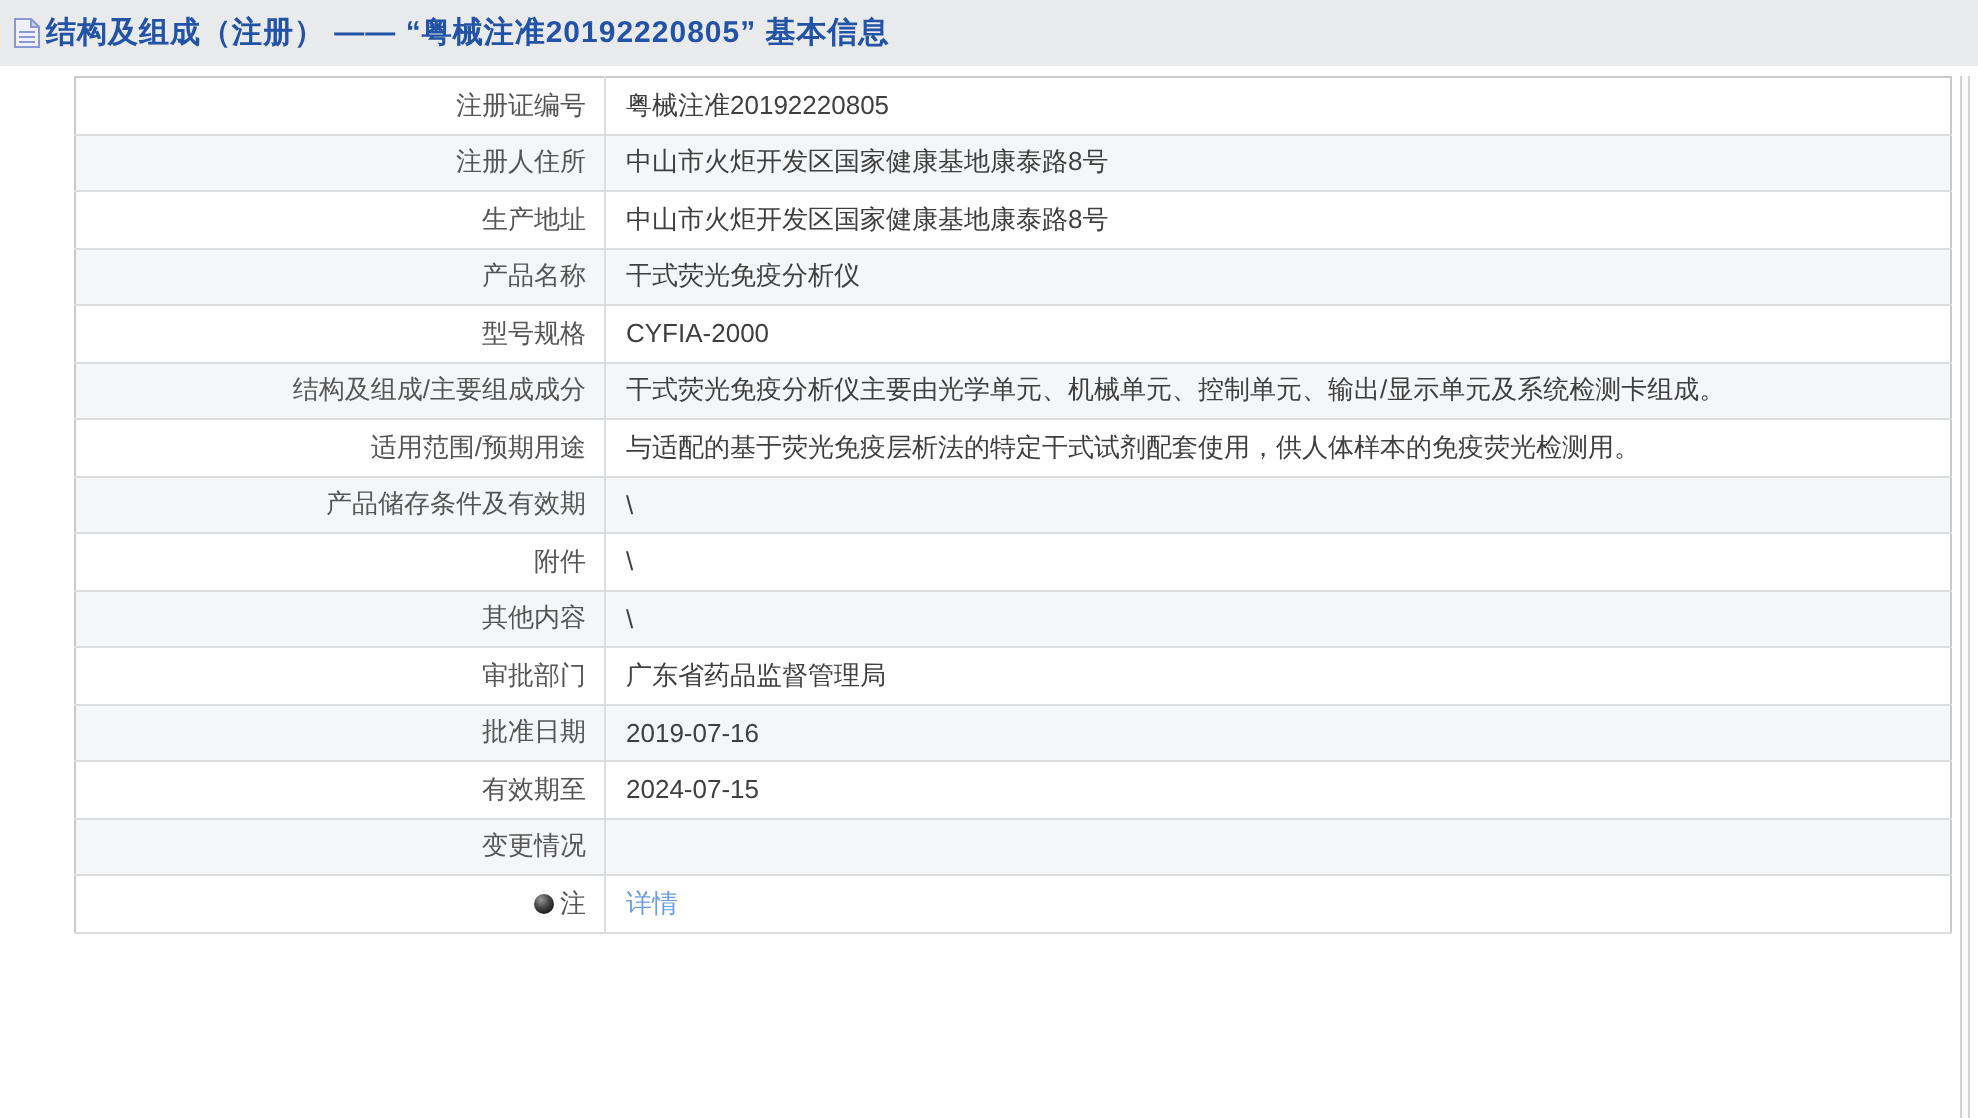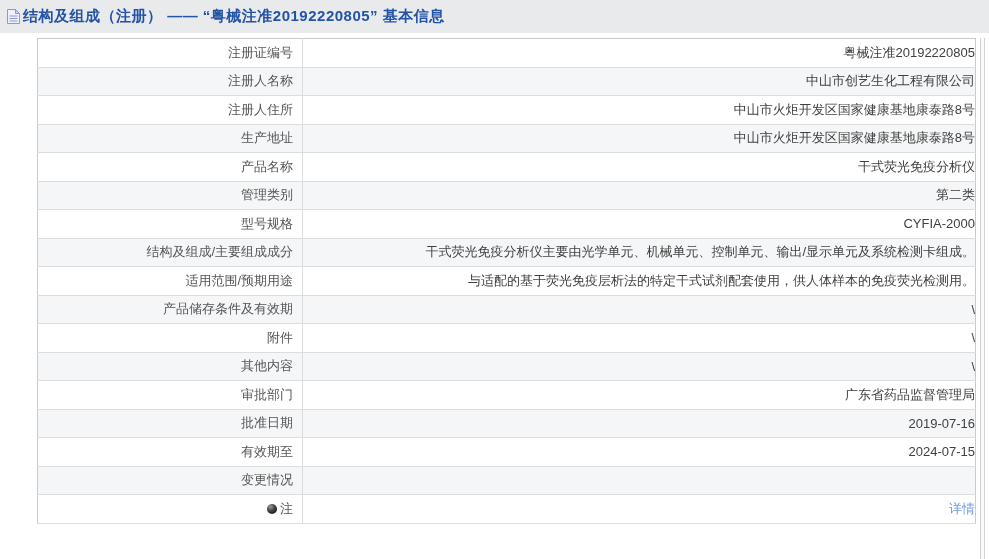--- a/index.html
+++ b/index.html
@@ -51,21 +51,21 @@
     white-space: nowrap;
   }
   .info-table th.cell-label {
     width: 265px;
     text-align: right;
     padding-right: 9px;
     color: #555555;
     border-right: 1px solid #dcddde;
   }
   .info-table td.cell-value {
-    text-align: right;
+    text-align: left;
     padding-left: 10px;
     color: #3f3f3f;
   }
   .cell-value a.details-link {
     color: #6b9de4;
     text-decoration: none;
     cursor: pointer;
   }
   .dot-icon {
     display: inline-block;
@@ -102,44 +102,36 @@
 </div>
 
 <div class="table-wrap">
   <table class="info-table">
     <tbody>
   <tr class="info-row">
     <th class="cell-label"><span class="label-text">注册证编号</span></th>
     <td class="cell-value"><span class="value-text">粤械注准20192220805</span></td>
   </tr>
 
-  <tr class="info-row">
-    <th class="cell-label"><span class="label-text">注册人名称</span></th>
-    <td class="cell-value"><span class="value-text">中山市创艺生化工程有限公司</span></td>
-  </tr>
 
   <tr class="info-row">
     <th class="cell-label"><span class="label-text">注册人住所</span></th>
     <td class="cell-value"><span class="value-text">中山市火炬开发区国家健康基地康泰路8号</span></td>
   </tr>
 
   <tr class="info-row">
     <th class="cell-label"><span class="label-text">生产地址</span></th>
     <td class="cell-value"><span class="value-text">中山市火炬开发区国家健康基地康泰路8号</span></td>
   </tr>
 
   <tr class="info-row">
     <th class="cell-label"><span class="label-text">产品名称</span></th>
     <td class="cell-value"><span class="value-text">干式荧光免疫分析仪</span></td>
   </tr>
 
-  <tr class="info-row">
-    <th class="cell-label"><span class="label-text">管理类别</span></th>
-    <td class="cell-value"><span class="value-text">第二类</span></td>
-  </tr>
 
   <tr class="info-row">
     <th class="cell-label"><span class="label-text">型号规格</span></th>
     <td class="cell-value"><span class="value-text">CYFIA-2000</span></td>
   </tr>
 
   <tr class="info-row">
     <th class="cell-label"><span class="label-text">结构及组成/主要组成成分</span></th>
     <td class="cell-value"><span class="value-text">干式荧光免疫分析仪主要由光学单元、机械单元、控制单元、输出/显示单元及系统检测卡组成。</span></td>
   </tr>

